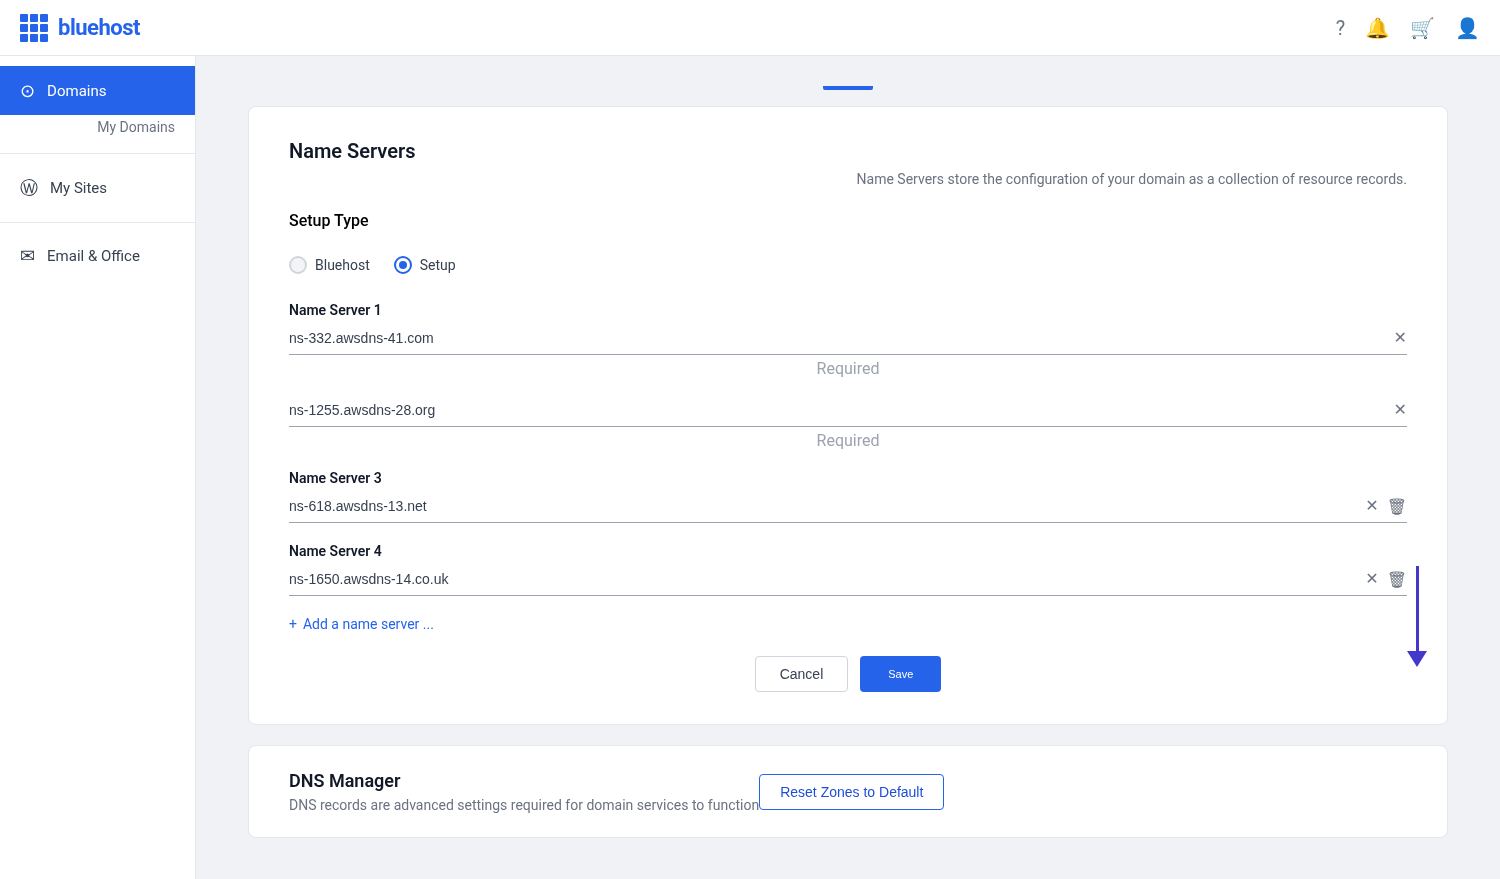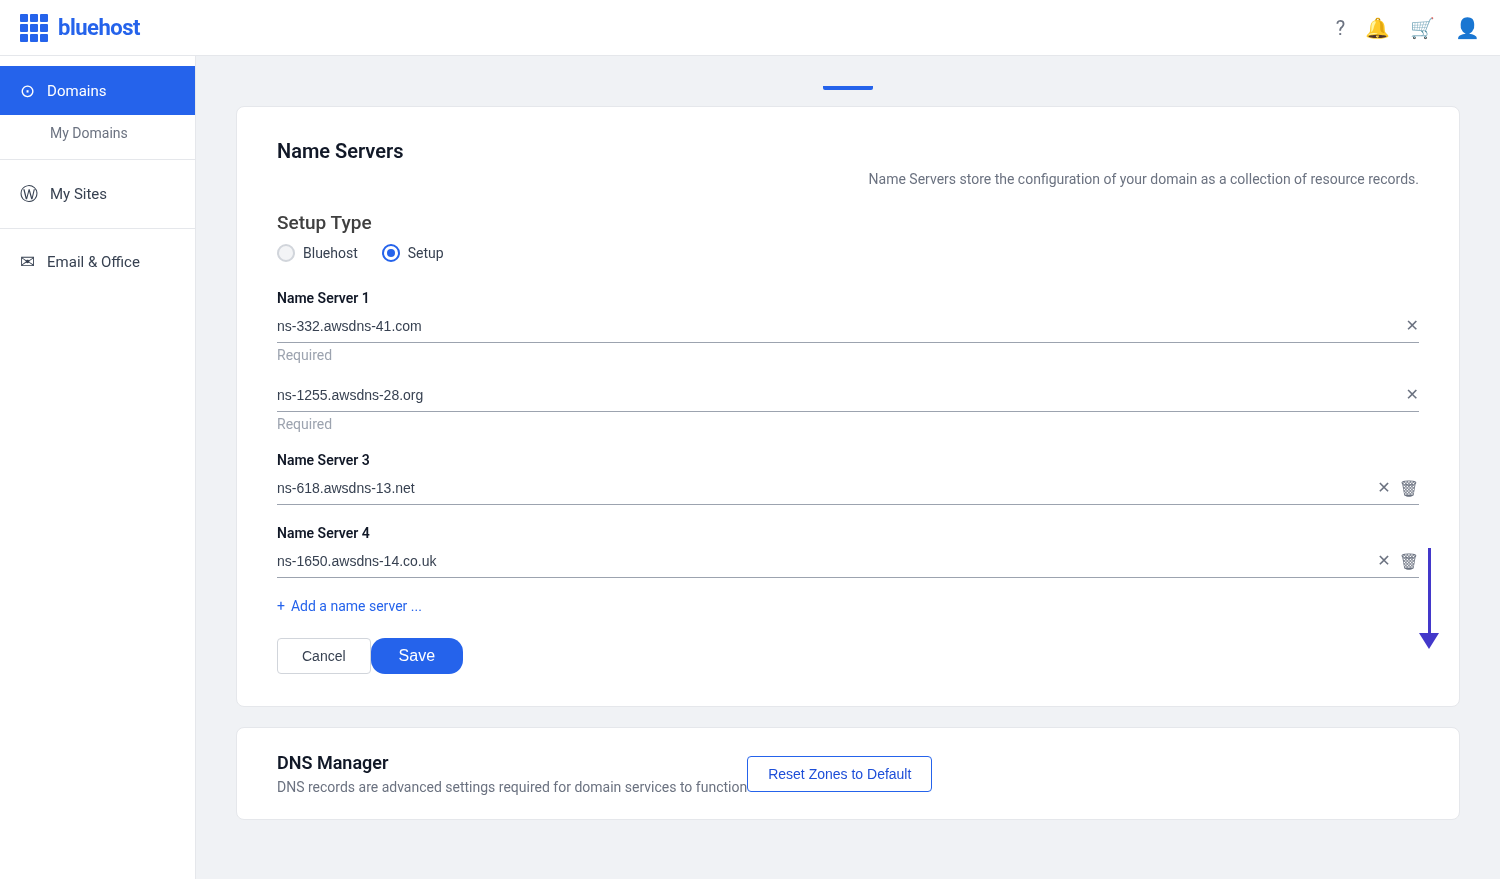--- a/index.html
+++ b/index.html
@@ -78,36 +78,37 @@
     }
     .sidebar-item.active {
       background: #2563eb;
       color: #fff;
     }
     .sidebar-item-icon {
       font-size: 18px;
       flex-shrink: 0;
     }
     .sidebar-sub-item {
-      padding: 10px 20px 10px 50px;
-      font-size: 14px;
-      color: #6b7280;
-      cursor: pointer;
+      padding: 4px 20px 10px 50px;
+      font-size: 14px;
+      color: #6b7280;
+      cursor: pointer;
+      text-align: right;
     }
     .sidebar-divider {
       height: 1px;
       background: #e5e7eb;
       margin: 8px 0;
     }
 
     
     .main {
       flex: 1;
       overflow-y: auto;
-      padding: 30px 40px;
+      padding: 30px 52px;
       background: #f0f2f5;
     }
 
     
     .card {
       background: #fff;
       border-radius: 8px;
       border: 1px solid #e5e7eb;
       padding: 32px 40px;
       margin-bottom: 20px;
@@ -122,24 +123,24 @@
     }
     .card-desc {
       font-size: 14px;
       color: #6b7280;
       margin-bottom: 24px;
       text-align: right;
     }
 
     
     .setup-type-label {
-      font-size: 19px;
-      color: #404040;
+      font-size: 16px;
+      color: #000000;
       font-weight: 500;
-      margin-bottom: 10px;
+      margin-bottom: 26px;
     }
     .radio-group {
       display: flex;
       align-items: center;
       gap: 24px;
       margin-bottom: 28px;
     }
     .radio-option {
       display: flex;
       align-items: center;
@@ -206,62 +207,62 @@
       align-items: center;
     }
     .ns-delete-btn {
       color: #6b7280;
       cursor: pointer;
       font-size: 16px;
       display: flex;
       align-items: center;
     }
     .ns-required {
-      font-size: 14px;
+      font-size: 16px;
       color: #9ca3af;
-      text-align: left;
+      text-align: center;
       margin-top: 4px;
       margin-bottom: 4px;
     }
 
     
     .add-server-link {
       color: #2563eb;
       font-size: 14px;
       cursor: pointer;
       display: flex;
       align-items: center;
       gap: 6px;
       margin-top: 16px;
       margin-bottom: 24px;
     }
 
     
     .action-row {
       display: flex;
-      justify-content: flex-start;
-      gap: 0;
+      justify-content: center;
+      gap: 12px;
       margin-top: 16px;
     }
     .btn-cancel {
       padding: 9px 24px;
       border: 1px solid #d1d5db;
       background: #fff;
       color: #374151;
       border-radius: 4px;
       font-size: 14px;
       cursor: pointer;
     }
     .btn-save {
       padding: 9px 28px;
       border: none;
       background: #2563eb;
       color: #fff;
-      border-radius: 14px;
-      font-size: 16px;
+      border-radius: 4px;
+      font-size: 11px;
       cursor: pointer;
       font-weight: 500;
     }
 
     
     .dns-card {
       background: #fff;
       border-radius: 8px;
       border: 1px solid #e5e7eb;
       padding: 24px 40px;

